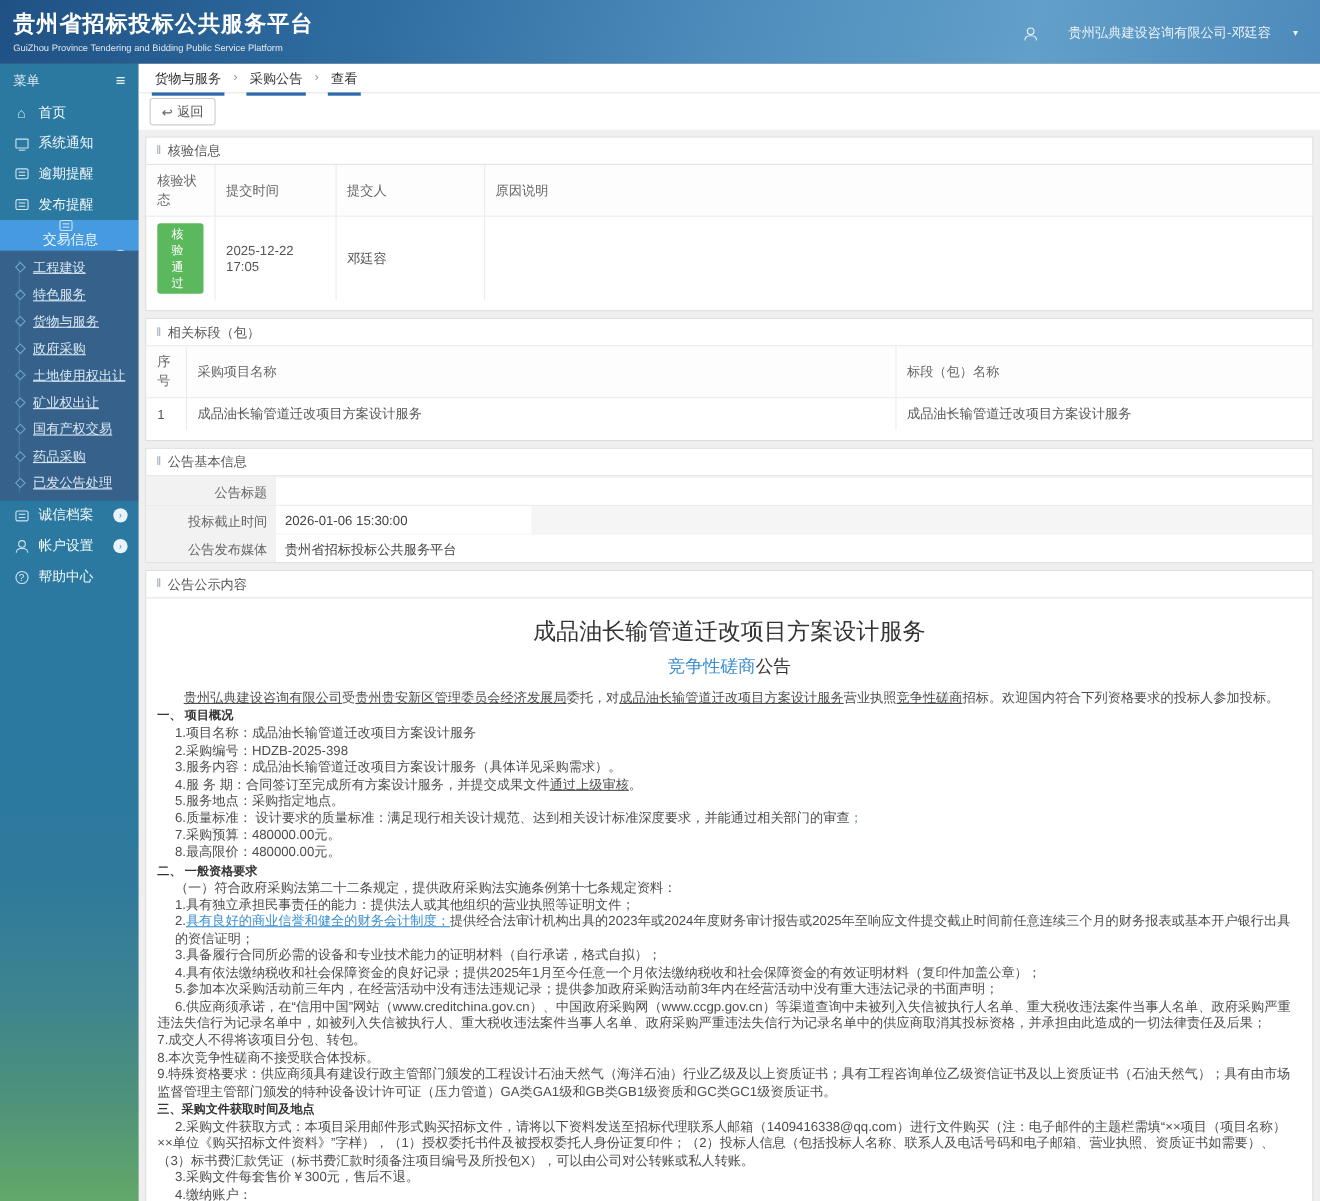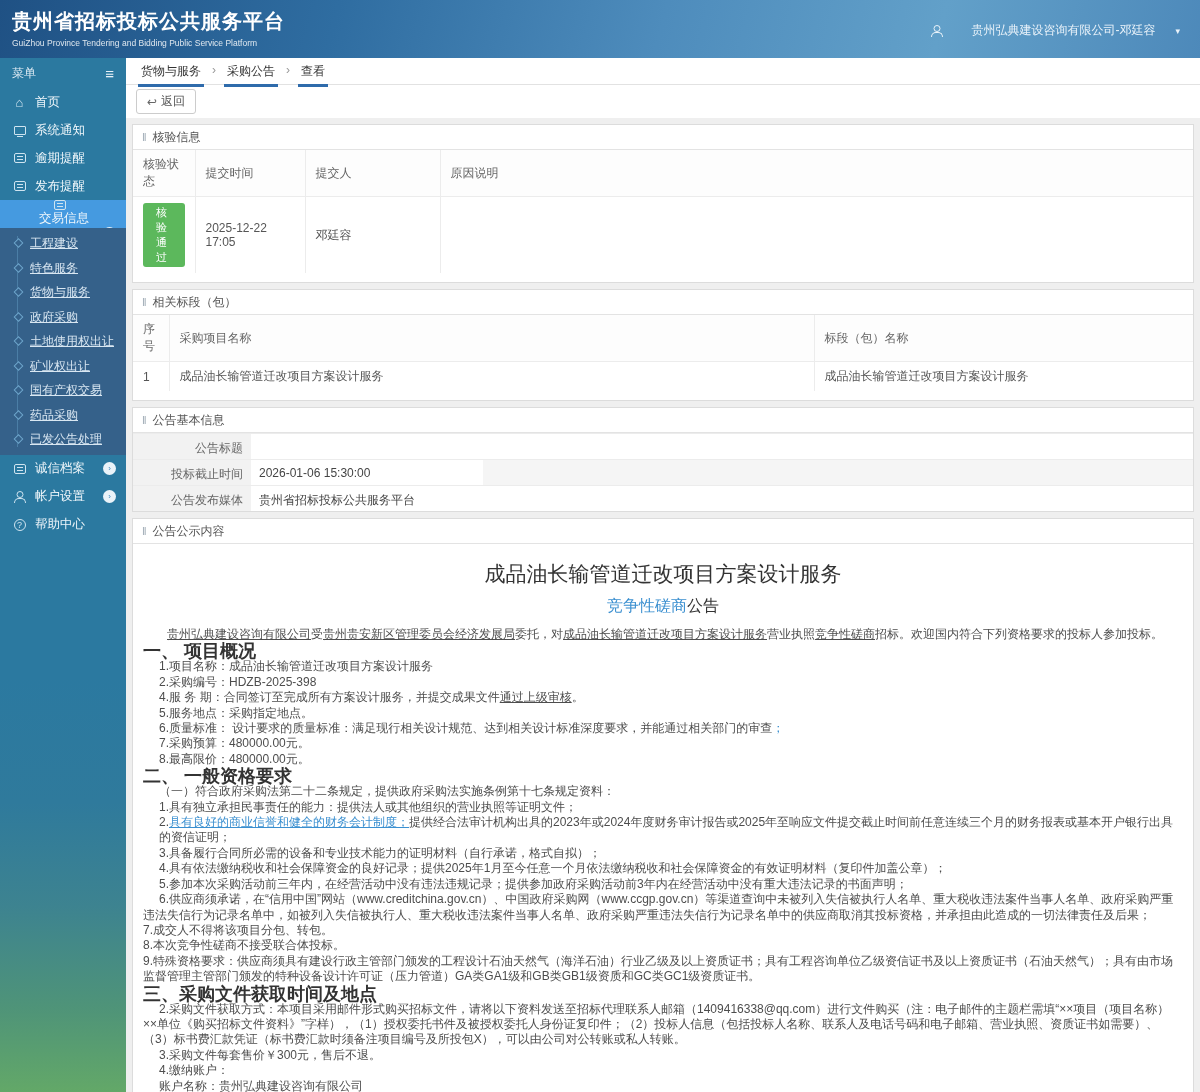--- a/index.html
+++ b/index.html
@@ -70,21 +70,21 @@
   .info-fill { flex:1; background:#f5f5f5; }
 
   
   .doc { padding:6px 10px 12px 10px; }
   .doc-title { text-align:center; font-family:"Liberation Serif","DejaVu Serif",serif; font-size:21px; color:#333; margin:10px 0 8px; }
   .doc-sub { text-align:center; font-family:"Liberation Serif","DejaVu Serif",serif; font-size:16px; color:#333; margin-bottom:10px; }
   .lnk { color:#3a8fd0; }
   .u { text-decoration:underline; }
   .ln, .intro { font-size:12px; color:#4d4d4d; line-height:15.4px; }
   .intro { text-indent:24px; }
-  .h { font-size:18px; font-weight:bold; color:#333; line-height:16px; margin-top:1px; }
+  .h { font-size:11px; font-weight:bold; color:#333; line-height:16px; margin-top:1px; }
   .ind { padding-left:16px; }
   .wrapp { text-indent:16px; }
 </style>
 </head>
 <body>
 
 <div class="page">
 
   <div class="app-header">
     <div class="brand">
@@ -259,20 +259,21 @@
         <div class="doc-sub">
           <span class="lnk">竞争性磋商</span><span>公告</span>
         </div>
         <p class="intro">
           <span class="u">贵州弘典建设咨询有限公司</span><span>受</span><span class="u">贵州贵安新区管理委员会经济发展局</span><span>委托，对</span><span class="u">成品油长输管道迁改项目方案设计服务</span><span>营业执照</span><span class="u">竞争性磋商</span><span>招标。欢迎国内符合下列资格要求的投标人参加投标。</span>
         </p>
 
         <div class="h">一、 项目概况</div>
         <div class="ln ind">1.项目名称：成品油长输管道迁改项目方案设计服务</div>
         <div class="ln ind">2.采购编号：HDZB-2025-398</div>
+        <div class="ln ind">3.服务内容：成品油长输管道迁改项目方案设计服务（具体详见采购需求）。</div>
         <div class="ln ind"><span>4.服 务 期：合同签订至完成所有方案设计服务，并提交成果文件</span><span class="u">通过上级审核</span><span>。</span></div>
         <div class="ln ind">5.服务地点：采购指定地点。</div>
         <div class="ln ind"><span>6.质量标准： 设计要求的质量标准：满足现行相关设计规范、达到相关设计标准深度要求，并能通过相关部门的审查</span><span class="lnk">；</span></div>
         <div class="ln ind">7.采购预算：480000.00元。</div>
         <div class="ln ind">8.最高限价：480000.00元。</div>
 
         <div class="h">二、 一般资格要求</div>
         <div class="ln ind">（一）符合政府采购法第二十二条规定，提供政府采购法实施条例第十七条规定资料：</div>
         <div class="ln ind">1.具有独立承担民事责任的能力：提供法人或其他组织的营业执照等证明文件；</div>
         <div class="ln ind"><span>2.</span><span class="lnk u">具有良好的商业信誉和健全的财务会计制度；</span><span>提供经合法审计机构出具的2023年或2024年度财务审计报告或2025年至响应文件提交截止时间前任意连续三个月的财务报表或基本开户银行出具的资信证明；</span></div>

